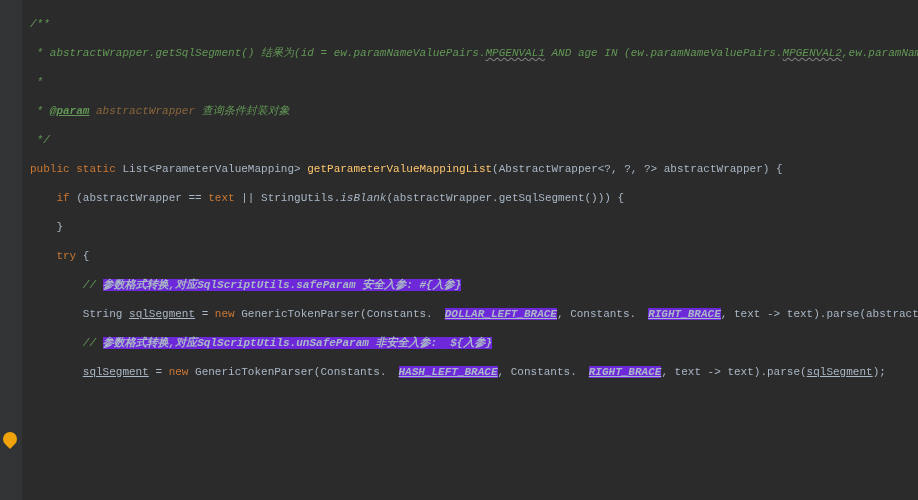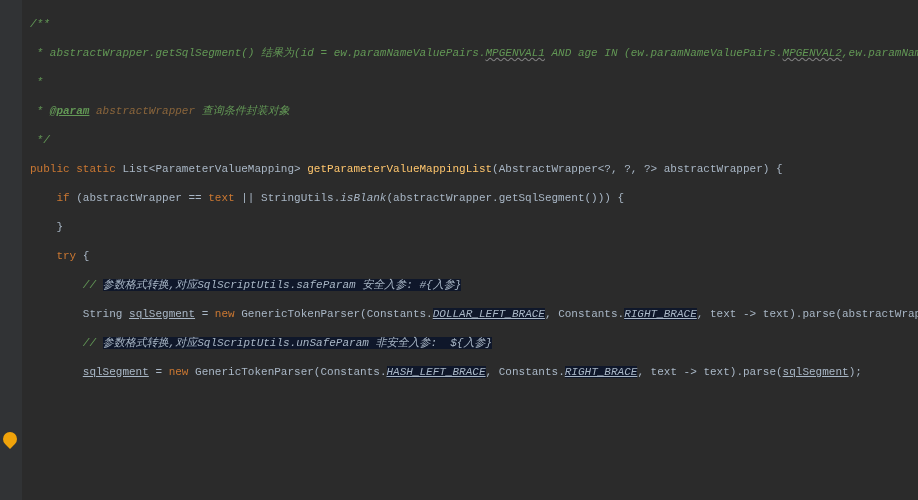--- a/index.html
+++ b/index.html
@@ -27,22 +27,22 @@
       left: 22px;
       top: 0;
       right: 0;
       padding: 2px 8px;
       white-space: pre;
     }
     .line { height: 14.5px; }
     .comment { color: #629755; font-style: italic; }
     .keyword { color: #cc7832; text-align: center; }
     .method-decl { color: #ffc66d; }
-    .static-field { color: #9876aa; font-style: italic; text-decoration: underline; }
-    .param-hl { background: #0f172a; color: #a9b7c6; }
+    .static-field { color: #9876aa; font-style: italic; text-decoration: underline; margin-left: 12px; }
+    .param-hl { background: #6d28d9; color: #a9b7c6; font-weight: bold; }
     .doc-tag { color: #629755; font-style: italic; font-weight: bold; text-decoration: underline; }
     .doc-param { color: #8a653b; font-style: italic; }
     .underline-wavy { text-decoration: underline wavy #808080; }
     .underline { text-decoration: underline; }
     .static-call { font-style: italic; }
     .bulb {
       position: absolute;
       left: 3px;
       top: 432px;
       width: 14px;

